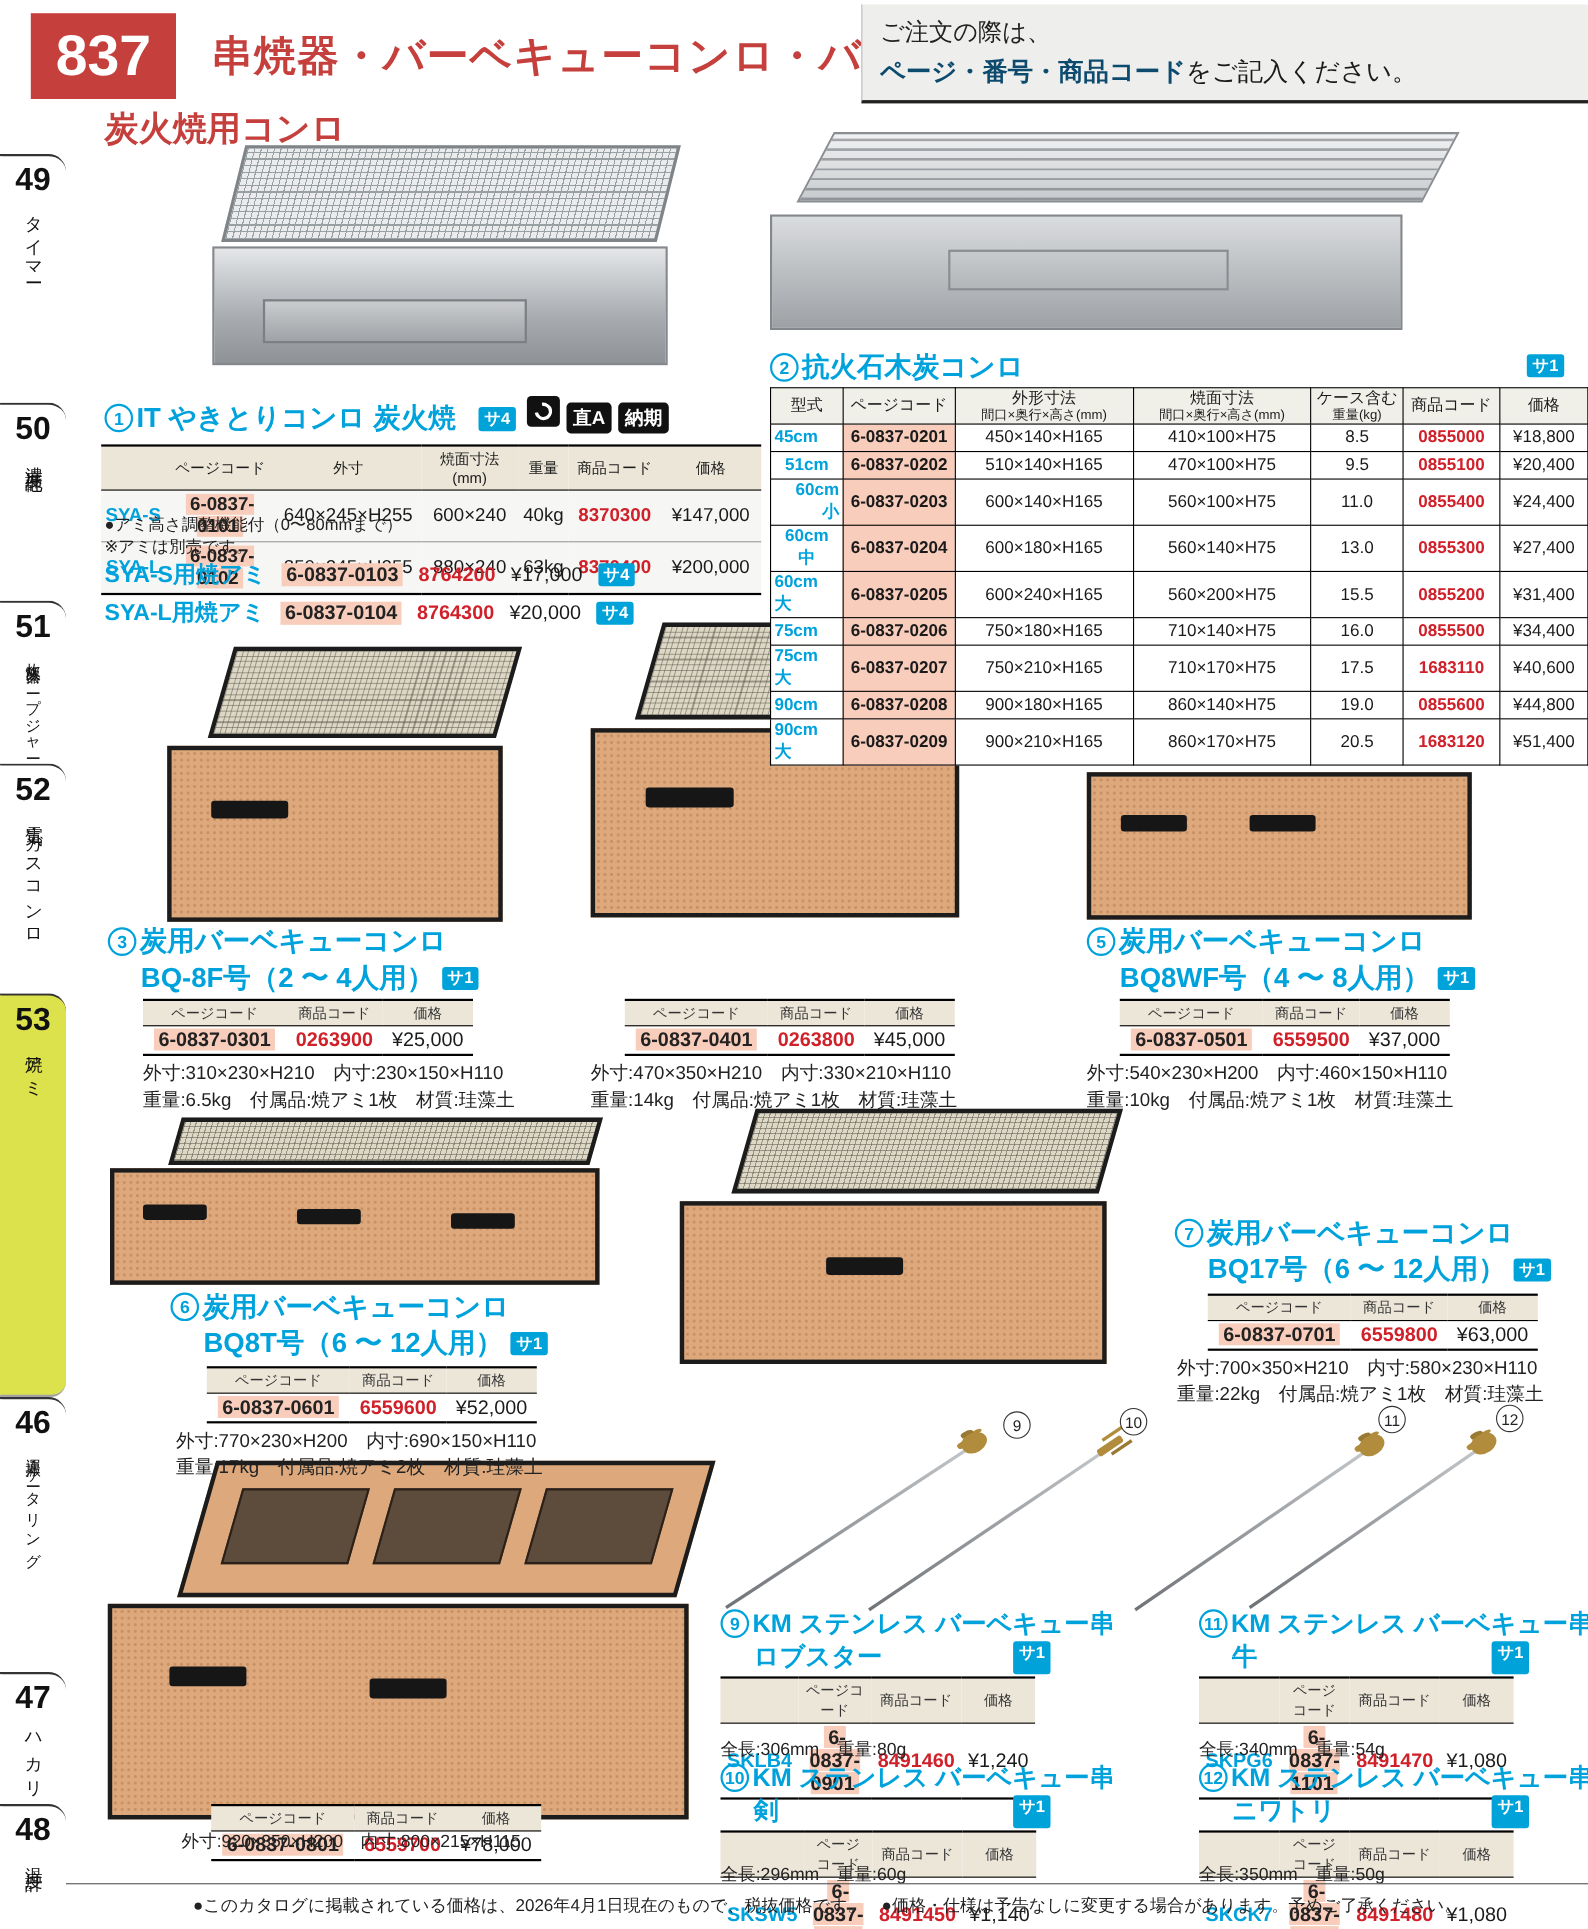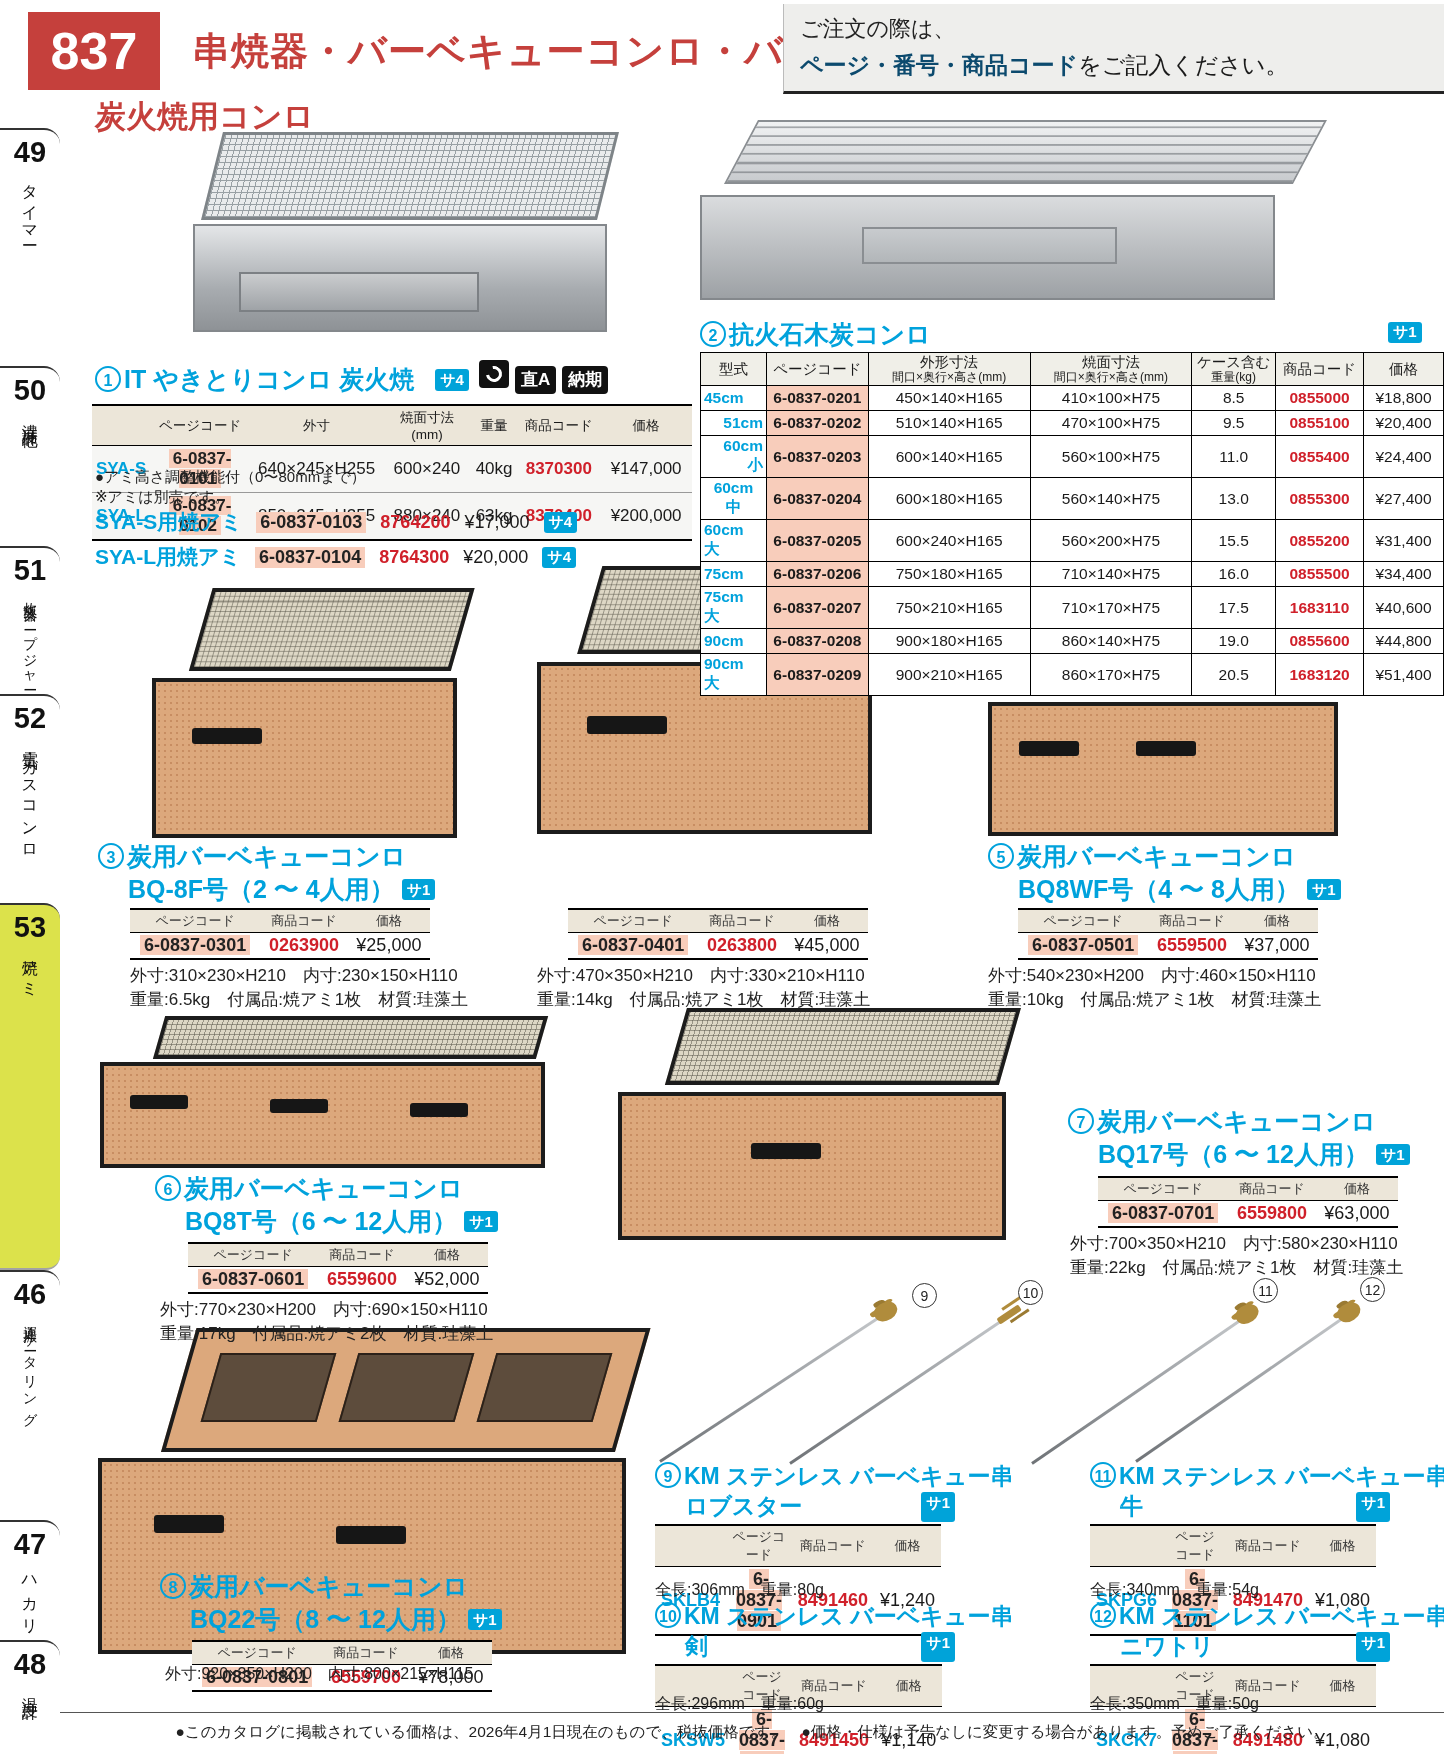--- a/index.html
+++ b/index.html
@@ -111,21 +111,21 @@
 <div id="page">
 
   <div class="pagenum">837</div>
   <div class="ptitle">串焼器・バーベキューコンロ・バーベキュー串</div>
   <div class="orderbox">
     <div class="l1">ご注文の際は、</div>
     <div class="l2"><span class="red">ページ・番号・商品コード</span><span>をご記入ください。</span></div>
   </div>
   <div class="sectitle">炭火焼用コンロ</div>
 
-  <div class="tab" style="top:128px;height:210px">
+  <div class="tab" style="top:140px;height:210px">
     <div class="tab-num">49</div>
     <div class="tab-label">タイマー</div>
     </div>
   <div class="tab" style="top:366px;height:180px">
     <div class="tab-num">50</div>
     <div class="tab-label">濃度計他</div>
     </div>
   <div class="tab" style="top:546px;height:148px">
     <div class="tab-num">51</div>
     <div class="tab-label" style="font-size:14px">炊飯器・スープジャー</div>
@@ -326,21 +326,21 @@
           <td class="blue" style="text-align:left">45cm</td>
           <td style="background:#f8cdbb;font-weight:bold">6-0837-0201</td>
           <td>450×140×H165</td>
           <td>410×100×H75</td>
           <td>8.5</td>
           <td class="red">0855000</td>
           <td>¥18,800</td>
         </tr>
 
         <tr>
-          <td class="blue" style="text-align:right">51cm</td>
+          <td class="blue" style="text-align:center">51cm</td>
           <td style="background:#f8cdbb;font-weight:bold">6-0837-0202</td>
           <td>510×140×H165</td>
           <td>470×100×H75</td>
           <td>9.5</td>
           <td class="red">0855100</td>
           <td>¥20,400</td>
         </tr>
 
         <tr>
           <td class="blue" style="text-align:right">60cm 小</td>
@@ -514,23 +514,20 @@
         <tr>
       <td><span class="pink">6-0837-0701</span></td>
       <td class="red">6559800</td>
       <td>¥63,000</td>
         </tr>
       </tbody>
     </table>
   <div class="spec" style="left:1070px;top:1232px">外寸:700×350×H210　内寸:580×230×H110</div>
   <div class="spec" style="left:1070px;top:1256px">重量:22kg　付属品:焼アミ1枚　材質:珪藻土</div>
 
-  <div class="ctitle" style="left:160px;top:1570px">
-    <span class="circ">8</span><span>炭用バーベキューコンロ</span><br>
-    <span style="margin-left:30px">BQ22号（8 〜 12人用）</span> <span class="sa">サ1</span></div>
   <table class="mt" style="left:192px;top:1640px;width:300px">
     <thead>
         <tr>
           <td>ページコード</td>
           <td>商品コード</td>
           <td>価格</td>
         </tr>
       </thead>
     <tbody>
         <tr>

